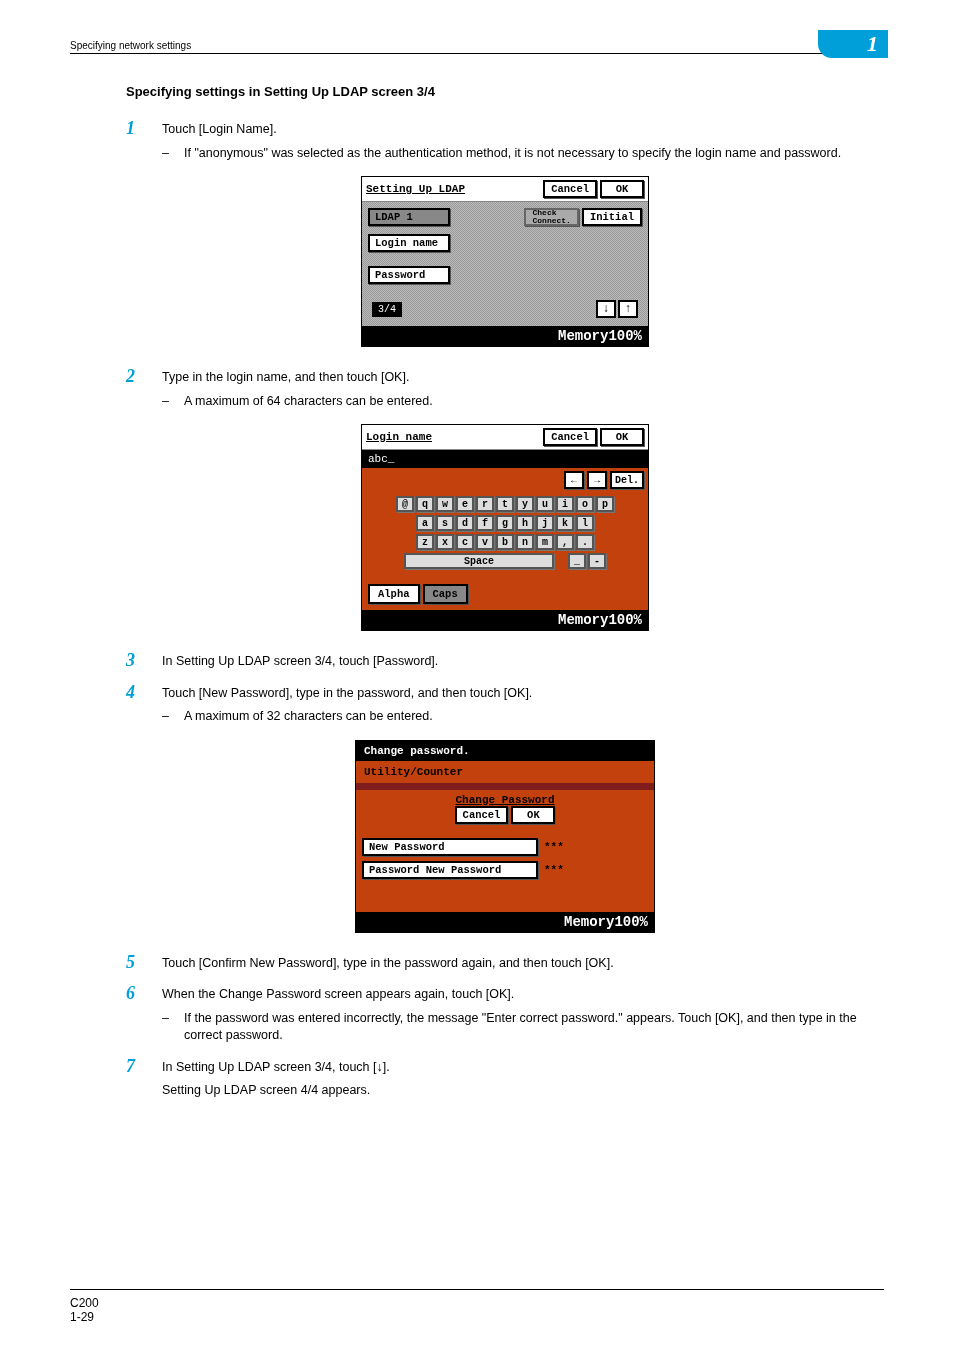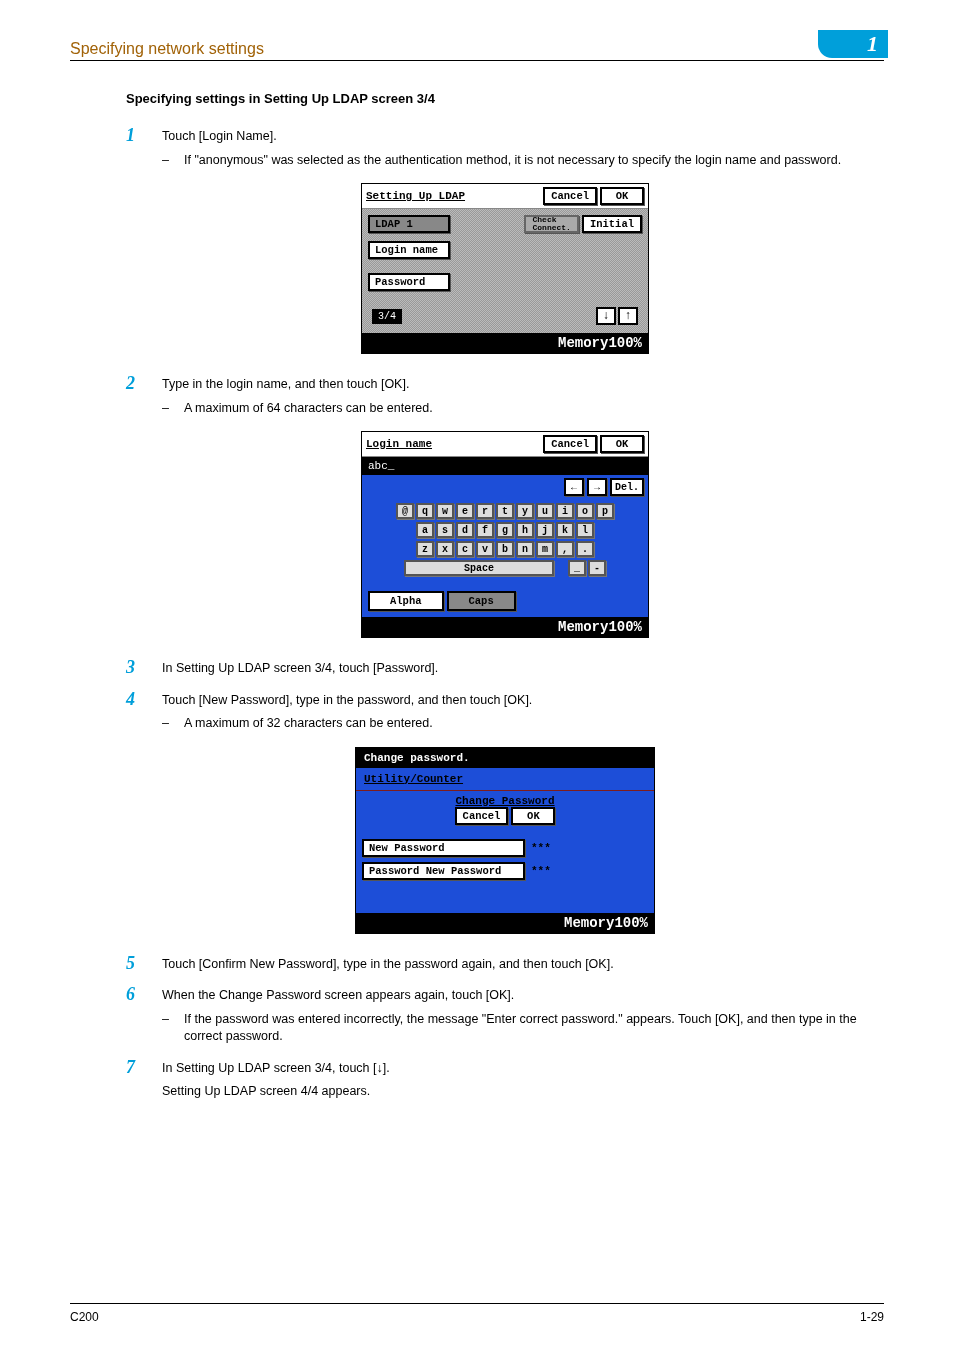--- a/index.html
+++ b/index.html
@@ -16,22 +16,22 @@
   .header-row {
     display: flex;
     justify-content: space-between;
     align-items: flex-end;
     border-bottom: 1px solid #000;
     padding-bottom: 2px;
     margin-bottom: 30px;
     position: relative;
   }
   .header-left {
-    font-size: 16px;
-    color: #a16207;
+    font-size: 10px;
+    color: #000000;
   }
   .chapter-tab {
     position: absolute;
     right: -4px;
     top: -10px;
     width: 70px;
     height: 28px;
     background: #009fda;
     display: flex;
     align-items: center;
@@ -61,21 +61,21 @@
   }
   .step-body { flex: 1; line-height: 1.4; padding-top: 2px; }
   .step-body p { margin-bottom: 6px; }
   .sub { display: flex; margin-top: 4px; margin-bottom: 6px; }
   .sub .dash { width: 22px; flex-shrink: 0; text-align: left; }
   .sub .txt { flex: 1; }
   .screenshot {
     margin: 8px auto 20px auto;
     width: 288px;
     border: 1px solid #000;
-    background: #1d4ed8;
+    background: #c2410c;
     font-family: "Courier New", monospace;
     font-size: 11px;
   }
   .screenshot3 { width: 300px; }
   .sc-titlebar {
     display: flex;
     justify-content: space-between;
     align-items: center;
     padding: 3px 4px;
     border-bottom: 1px solid #888;
@@ -135,49 +135,49 @@
   .kbd-area { padding: 4px 6px 8px 6px; }
   .kbd-row { display:flex; justify-content:center; gap:2px; margin-bottom:3px; }
   .key {
     width:18px; height:16px; border:2px solid #555; background:#ddd;
     display:inline-flex; align-items:center; justify-content:center;
     font-size:10px; font-weight:bold; box-shadow: 1px 1px 0 #777;
   }
   .key.space { width: 150px; }
   .kbd-mode-row { display:flex; gap:3px; padding: 4px 6px 6px 6px;}
   .mode-btn {
-    border:2px solid #000; background:#fff; padding:2px 20px; font-size:10.5px;
+    border:2px solid #000; background:#fff; padding:2px 8px; font-size:10.5px;
     font-weight:bold; box-shadow: 1px 1px 0 #555;
   }
   .mode-btn.sel { background:#888;}
   
   .s3-top {
     background:#000; color:#fff; padding:4px 8px; font-size:11px; font-weight:bold;
   }
   .s3-sub {
-    padding:5px 8px; font-size:11px; font-weight:bold; border-bottom:1px solid #7f1d1d;text-decoration:underline;
+    padding:5px 8px; font-size:11px; font-weight:bold; border-bottom:7px solid #7f1d1d;
   }
   .s3-head {
     display:flex; justify-content:space-between; align-items:center;
     padding:4px 6px;
     flex-direction:column;
   }
   .s3-head .lbl { font-weight:bold; text-decoration:underline; font-size:11px;}
   .s3-body { padding:10px 6px 28px 6px; }
   .s3-row { display:flex; align-items:center; gap:6px; margin-bottom:5px;}
   .s3-field {
     border:2px solid #000; background:#fff; padding:2px 5px; font-size:10.5px;
-    font-weight:bold; width:163px; height:18px; display:inline-flex; align-items:center;
+    font-weight:bold; width:176px; height:18px; display:inline-flex; align-items:center;
     box-shadow: 1px 1px 0 #555;
   }
   .s3-val { font-size:11px; font-weight:bold;}
   .footer-row {
     position:absolute; bottom:26px; left:70px; right:70px;
     display:flex; justify-content:space-between;
-    border-top: 1px solid #000; padding-top:6px; font-size:12px;
+    border-top: 1px solid #000; padding-top:6px; font-size:12px;flex-direction:column;
   }
 </style>
 </head>
 <body>
 
 <div class="header-row">
   <div class="header-left">Specifying network settings</div>
   <div class="chapter-tab">
     <span>1</span>
   </div>

